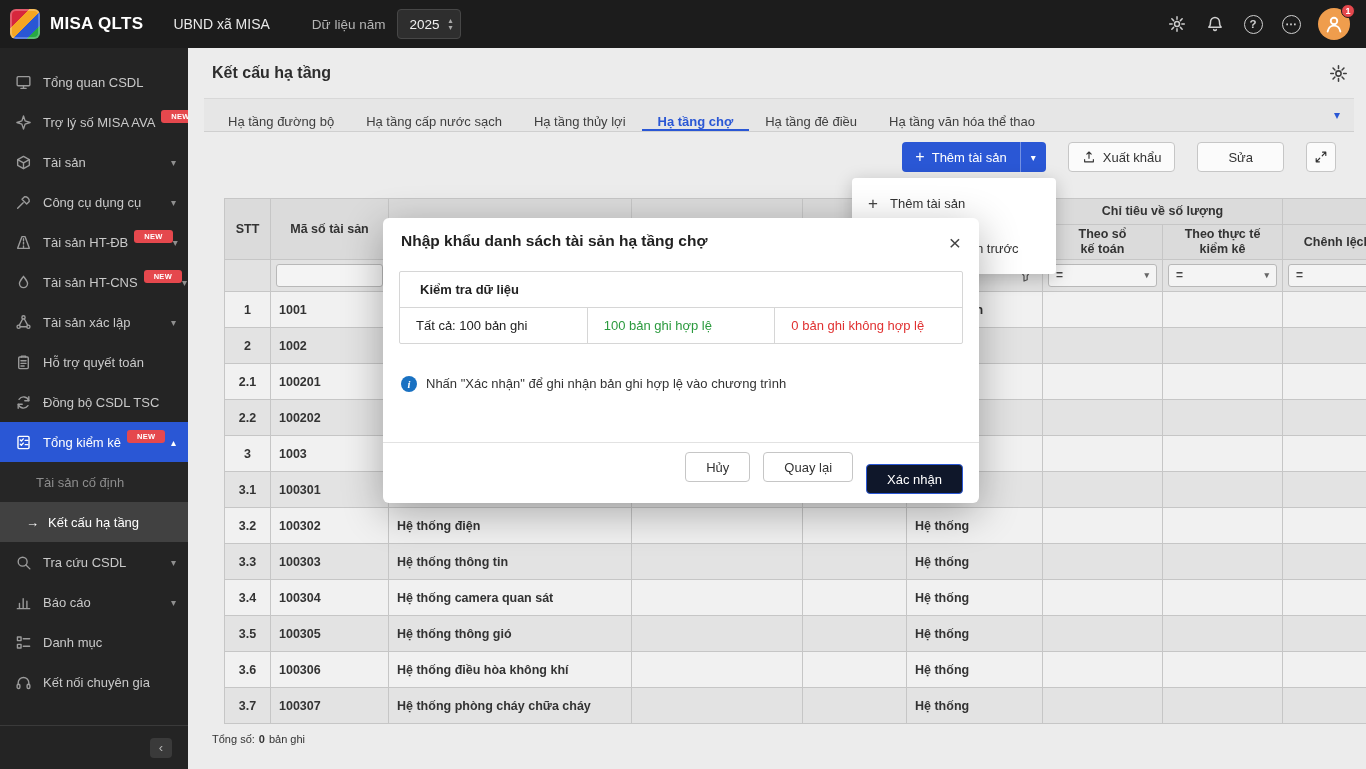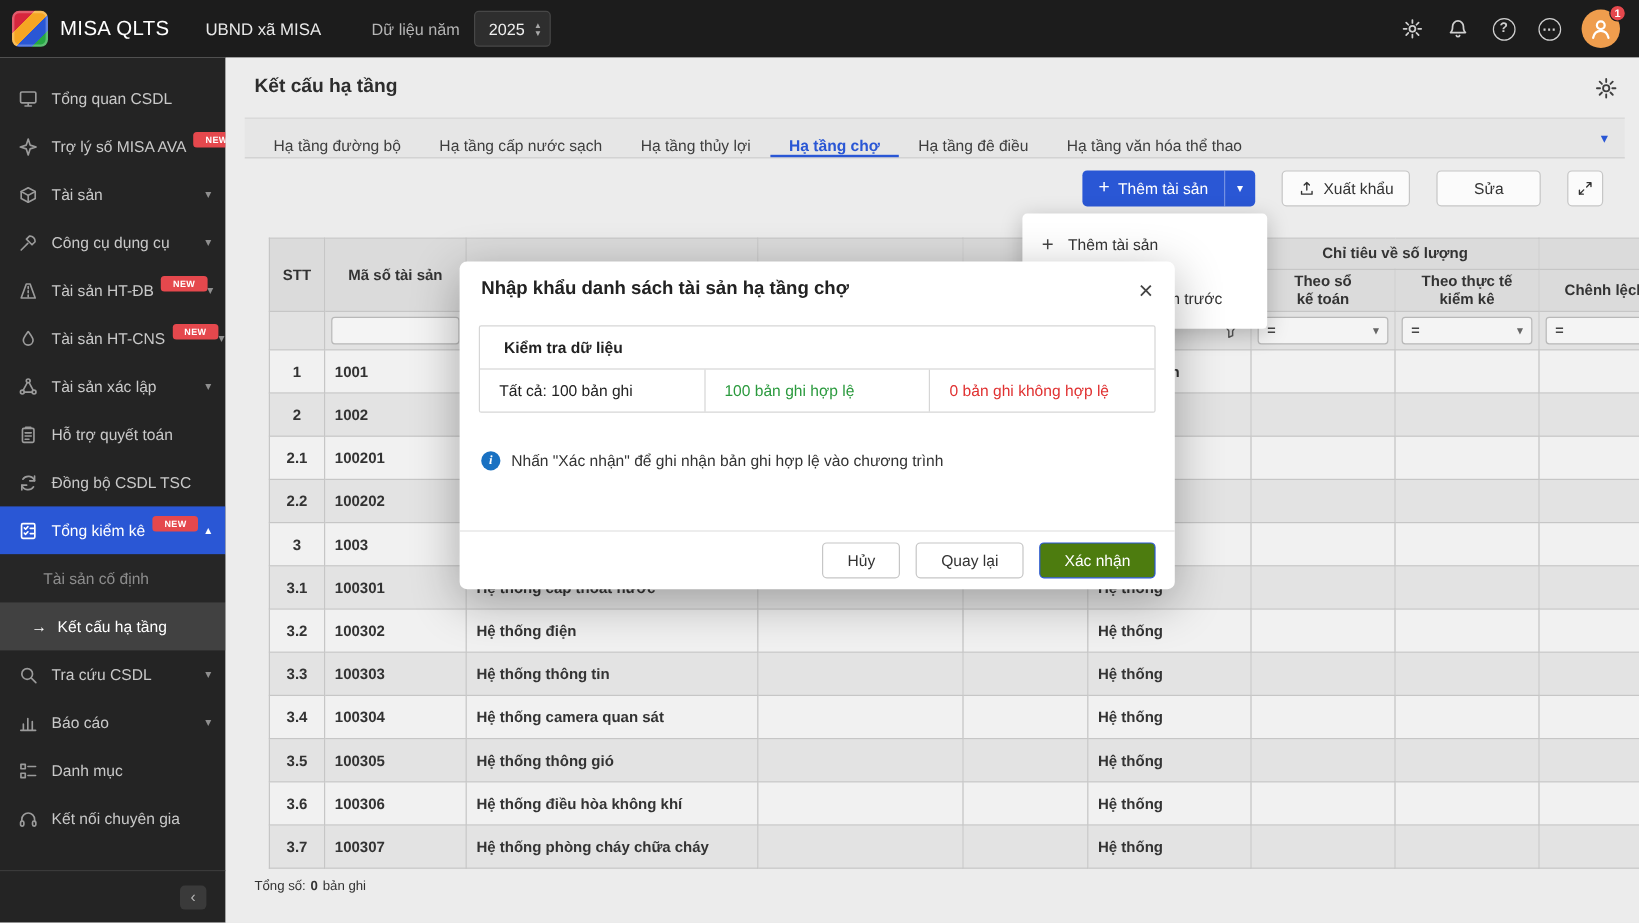--- a/index.html
+++ b/index.html
@@ -5,21 +5,21 @@
   html,body{margin:0;padding:0;background:#ececec;}
   *{box-sizing:border-box;}
   .screen{width:1366px;height:769px;position:relative;overflow:hidden;background:#ececec;
           font-family:"Liberation Sans",sans-serif;font-size:13px;color:#222;}
 
   
   .topbar{height:48px;background:#1c1c1c;display:flex;align-items:center;padding:0 16px 0 10px;}
   .logo{width:30px;height:30px;border-radius:6px;flex:none;
         background:linear-gradient(135deg,#d7263d 0 32%,#f5a623 32% 55%,#2a57d5 55% 78%,#27a844 78% 100%);
         box-shadow:inset 0 0 0 2px rgba(255,255,255,.25);}
-  .app-name{color:#fff;font-size:17px;font-weight:400;margin-left:10px;letter-spacing:.3px;}
+  .app-name{color:#fff;font-size:17px;font-weight:700;margin-left:10px;letter-spacing:.3px;}
   .org{color:#e8e8e8;font-size:14px;margin-left:30px;}
   .year-label{color:#b5b5b5;font-size:13.5px;margin-left:42px;}
   .year-select{margin-left:12px;display:flex;align-items:center;background:#2e2e2e;border:1px solid #474747;
                border-radius:4px;height:30px;padding:0 8px 0 11px;color:#f0f0f0;font-size:13.5px;gap:9px;cursor:pointer;}
   .spinner{display:flex;flex-direction:column;line-height:7px;font-size:8px;color:#a8a8a8;}
   .tb-spacer{flex:1;}
   .tb-icon{width:34px;height:34px;display:flex;align-items:center;justify-content:center;color:#cfcfcf;cursor:pointer;margin-left:4px;}
   .tb-circle{width:19px;height:19px;border:1.5px solid #cfcfcf;border-radius:50%;display:flex;align-items:center;justify-content:center;font-size:11.5px;font-weight:700;}
   .avatar{width:32px;height:32px;border-radius:50%;background:#ef9d4d;position:relative;margin-left:10px;
           display:flex;align-items:center;justify-content:center;color:#fff;cursor:pointer;flex:none;}
@@ -110,21 +110,21 @@
   .check-cell{flex:1;padding:10px 16px;font-size:13px;color:#222;}
   .check-cell + .check-cell{border-left:1px solid #d6d6d6;}
   .cell-valid{color:#2b9a3e;}
   .cell-invalid{color:#e03131;}
   .modal-note{display:flex;align-items:flex-start;gap:9px;margin:32px 18px 0;font-size:13px;color:#333;}
   .info-ic{width:16px;height:16px;border-radius:50%;background:#1971c2;color:#fff;font-size:10.5px;font-style:italic;font-weight:700;
            display:flex;align-items:center;justify-content:center;flex:none;font-family:"Liberation Serif",serif;}
   .modal-footer{margin-top:50px;border-top:1px solid #e2e2e2;padding:9px 16px;display:flex;justify-content:flex-end;gap:13px;}
   .m-btn{height:30px;border-radius:4px;font-size:13px;display:flex;align-items:center;justify-content:center;
          padding:0 20px;background:#fff;border:1px solid #c6c6c6;color:#333;cursor:pointer;}
-  .m-btn.primary{background:#4d7c0f;border-color:#2a57d5;color:#fff;}
+  .m-btn.primary{background:#0f172a;border-color:#2a57d5;color:#fff;margin-top:12px;}
 </style>
 </head>
 <body>
 
 <div class="screen">
 
   <header class="topbar">
     <div class="logo"></div>
     <div class="app-name">MISA QLTS</div>
     <div class="org">UBND xã MISA</div>

